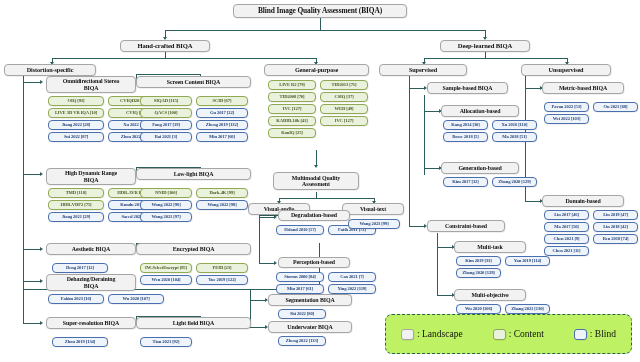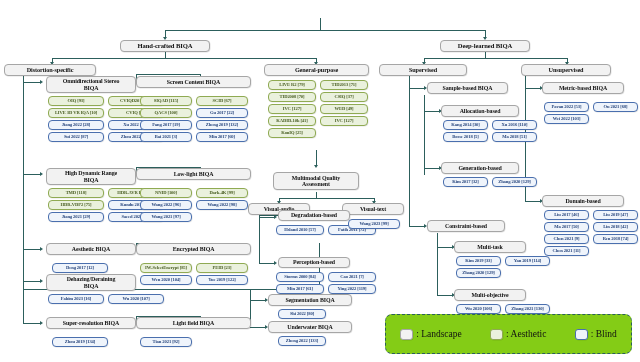--- a/index.html
+++ b/index.html
@@ -65,21 +65,21 @@
     border-top:2.5px solid transparent;
     border-bottom:2.5px solid transparent;
     border-left:3.5px solid #2c5f5c;
   }
 
   
   #legend{
     position:absolute;
     border:1.6px dashed #2c5f5c;
     border-radius:7px;
-    background:#84cc16;
+    background:#bef264;
     display:flex;align-items:center;justify-content:space-around;
     box-sizing:border-box;
   }
   .legend-item{display:flex;align-items:center;gap:3px;}
   .legend-swatch{width:13px;height:11px;border-radius:3px;box-sizing:border-box;}
   .legend-swatch.landscape{background:#f2f2f2;border:1px solid #a6a6a6;}
   .legend-swatch.database{background:#eaf1dd;border:1px solid #8faa52;}
   .legend-swatch.method{background:#eff4fb;border:1px solid #4a6fae;}
   .legend-label{font-size:9.5px;color:#111;font-family:"Liberation Serif",serif;}
 </style>
@@ -190,20 +190,21 @@
   <div class="arrow right" style="left:452px;top:244.5px;"></div>
   <div class="edge h" style="left:437px;top:295px;width:15px;"></div>
   <div class="arrow right" style="left:452px;top:292.5px;"></div>
 
   <div class="edge v" style="left:525px;top:76px;height:125px;"></div>
   <div class="edge h" style="left:525px;top:88px;width:15px;"></div>
   <div class="arrow right" style="left:540px;top:85.5px;"></div>
   <div class="edge h" style="left:525px;top:201px;width:15px;"></div>
   <div class="arrow right" style="left:540px;top:198.5px;"></div>
 
+  <div class="node landscape lvl-root" style="left:233px;top:4px;width:174px;height:14px;">Blind Image Quality Assessment (BIQA)</div>
 
   <div class="node landscape lvl-1" style="left:120px;top:40px;width:90px;height:12px;">Hand-crafted BIQA</div>
   <div class="node landscape lvl-1" style="left:440px;top:40px;width:90px;height:12px;">Deep-learned BIQA</div>
 
   <div class="node landscape lvl-2" style="left:4px;top:64px;width:92px;height:12px;">Distortion-specific</div>
   <div class="node landscape lvl-2" style="left:264px;top:64px;width:105px;height:12px;">General-purpose</div>
   <div class="node landscape lvl-2" style="left:379px;top:64px;width:88px;height:12px;">Supervised</div>
   <div class="node landscape lvl-2" style="left:521px;top:64px;width:90px;height:12px;">Unsupervised</div>
 
   <div class="node landscape lvl-3" style="left:46px;top:76px;width:90px;height:17px;">Omnidirectional Stereo
@@ -316,21 +317,21 @@
       <div class="node leaf method" style="left: 544px; top: 246px; width: 45px; height: 10px;">Chen 2021 [11]</div>
     </div>
 
   <div id="legend" style="left:385px;top:314px;width:247px;height:40px;">
     <div class="legend-item">
       <span class="legend-swatch landscape"></span>
       <span class="legend-label">: Landscape</span>
     </div>
     <div class="legend-item">
       <span class="legend-swatch database"></span>
-      <span class="legend-label">: Aesthetic</span>
+      <span class="legend-label">: Content</span>
     </div>
     <div class="legend-item">
       <span class="legend-swatch method"></span>
       <span class="legend-label">: Blind</span>
     </div>
   </div>
 
 </div>
 
 </body></html>

